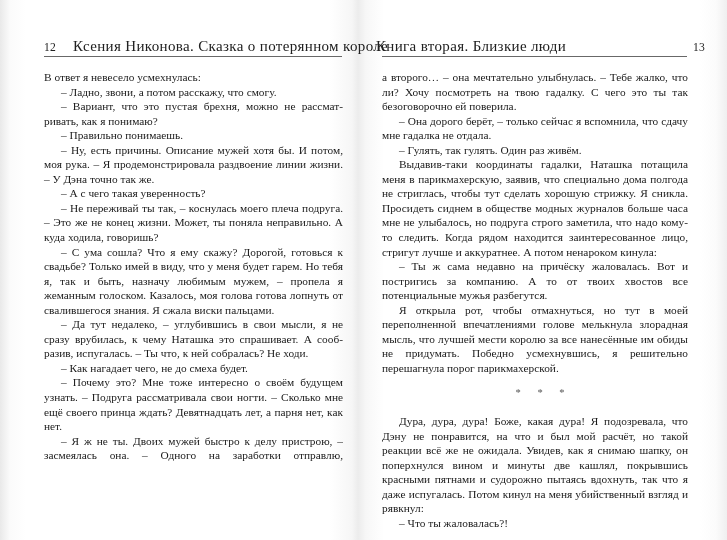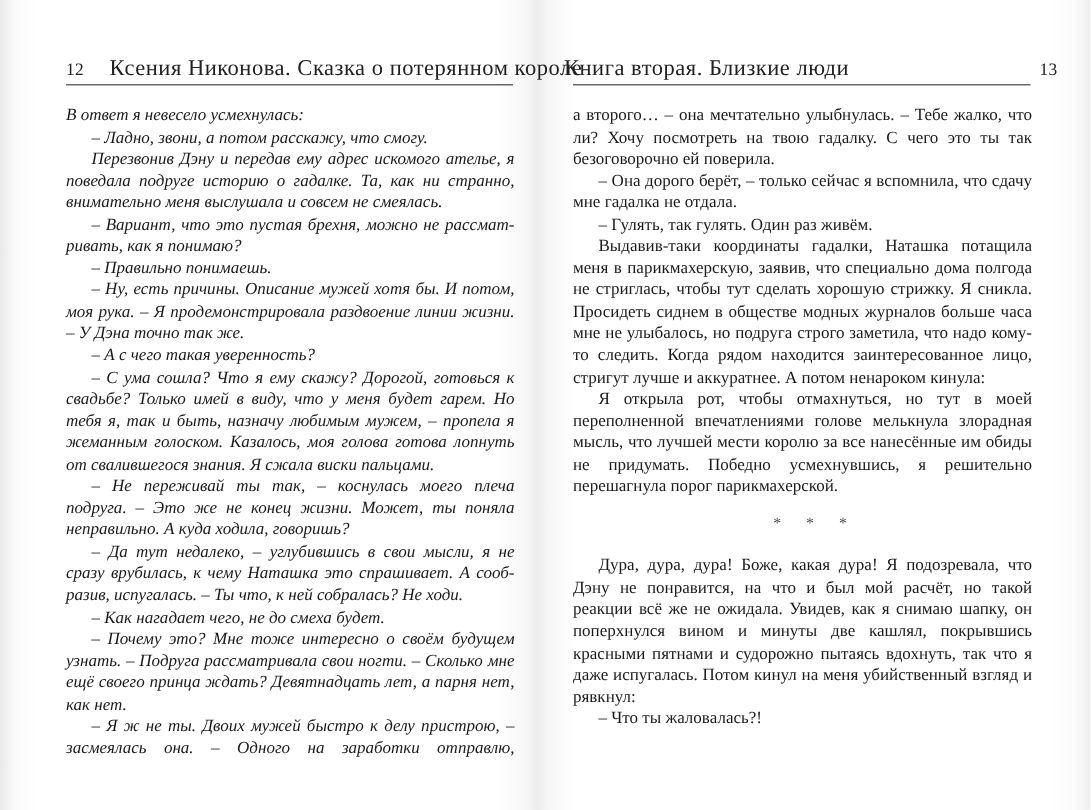--- a/index.html
+++ b/index.html
@@ -75,21 +75,21 @@
   .column {
     position: absolute;
     top: 70px;
     font-size: 11.35px;
     line-height: 14.55px;
     text-align: justify;
     text-justify: inter-word;
     hyphens: manual;
     color: #1a1a1a;
   }
-  .page-left  .column { left: 44px; width: 299px; font-style: italic; }
+  .page-left  .column { left: 44px; width: 299px; }
   .page-right .column { left: 18px; width: 306px; }
 
   .column p {
     margin: 0;
     text-indent: 17px;
   }
   .column p.noindent { text-indent: 0; }
 
   .column p.last-line-partial {
     text-align-last: justify;
@@ -114,47 +114,47 @@
 
     <div class="header">
       <span class="folio">12</span>
       <span class="header-title">Ксения Никонова. Сказка о потерянном короле</span>
     </div>
     <div class="header-rule"></div>
 
     <div class="column">
       <p class="noindent">В ответ я невесело усмехнулась:</p>
       <p>– Ладно, звони, а потом расскажу, что смогу.</p>
-      <p>Перезвонив Дэну и передав ему адрес искомого ате­лье, я поведала подруге историю о гадалке. Та, как ни странно, внимательно меня выслушала и совсем не смеялась.</p>
       <p>– Вариант, что это пустая брехня, можно не рассмат­ривать, как я понимаю?</p>
       <p>– Правильно понимаешь.</p>
       <p>– Ну, есть причины. Описание мужей хотя бы. И по­том, моя рука. – Я продемонстрировала раздвоение линии жизни. – У Дэна точно так же.</p>
       <p>– А с чего такая уверенность?</p>
+      <p>– Не переживай ты так, – коснулась моего плеча подруга. – Это же не конец жизни. Может, ты поняла неправильно. А куда ходила, говоришь?</p>
       <p>– С ума сошла? Что я ему скажу? Дорогой, готовься к свадьбе? Только имей в виду, что у меня будет гарем. Но тебя я, так и быть, назначу любимым мужем, – про­пела я жеманным голоском. Казалось, моя голова гото­ва лопнуть от свалившегося знания. Я сжала виски пальцами.</p>
-      <p>– Не переживай ты так, – коснулась моего плеча подруга. – Это же не конец жизни. Может, ты поняла неправильно. А куда ходила, говоришь?</p>
       <p>– Да тут недалеко, – углубившись в свои мысли, я не сразу врубилась, к чему Наташка это спрашивает. А сооб­разив, испугалась. – Ты что, к ней собралась? Не ходи.</p>
       <p>– Как нагадает чего, не до смеха будет.</p>
       <p>– Почему это? Мне тоже интересно о своём будущем узнать. – Подруга рассматривала свои ногти. – Сколь­ко мне ещё своего принца ждать? Девятнадцать лет, а парня нет, как нет.</p>
       <p class="last-line-partial">– Я ж не ты. Двоих мужей быстро к делу пристрою, – засмеялась она. – Одного на заработки отправлю,</p>
     </div>
   </div>
 
   <div class="page page-right">
 
     <div class="header">
       <span class="header-title">Книга вторая. Близкие люди</span>
       <span class="folio">13</span>
     </div>
     <div class="header-rule"></div>
 
     <div class="column">
       <p class="noindent">а второго… – она мечтательно улыбнулась. – Тебе жал­ко, что ли? Хочу посмотреть на твою гадалку. С чего это ты так безоговорочно ей поверила.</p>
       <p>– Она дорого берёт, – только сейчас я вспомнила, что сдачу мне гадалка не отдала.</p>
       <p>– Гулять, так гулять. Один раз живём.</p>
       <p>Выдавив-таки координаты гадалки, Наташка пота­щила меня в парикмахерскую, заявив, что специально дома полгода не стриглась, чтобы тут сделать хорошую стрижку. Я сникла. Просидеть сиднем в обществе мод­ных журналов больше часа мне не улыбалось, но подру­га строго заметила, что надо кому-то следить. Когда ря­дом находится заинтересованное лицо, стригут лучше и аккуратнее. А потом ненароком кинула:</p>
+      <p>– Ты ж сама недавно на причёску жаловалась. Вот и постригись за компанию. А то от твоих хвостов все потенциальные мужья разбегутся.</p>
       <p>Я открыла рот, чтобы отмахнуться, но тут в моей переполненной впечатлениями голове мелькнула зло­радная мысль, что лучшей мести королю за все нанесён­ные им обиды не придумать. Победно усмехнувшись, я решительно перешагнула порог парикмахерской.</p>
 
       <p class="sep">* * *</p>
 
       <p>Дура, дура, дура! Боже, какая дура! Я подозревала, что Дэну не понравится, на что и был мой расчёт, но такой реакции всё же не ожидала. Увидев, как я сни­маю шапку, он поперхнулся вином и минуты две каш­лял, покрывшись красными пятнами и судорожно пы­таясь вдохнуть, так что я даже испугалась. Потом кинул на меня убийственный взгляд и рявкнул:</p>
       <p>– Что ты жаловалась?!</p>
     </div>
   </div>
 
 </div>

